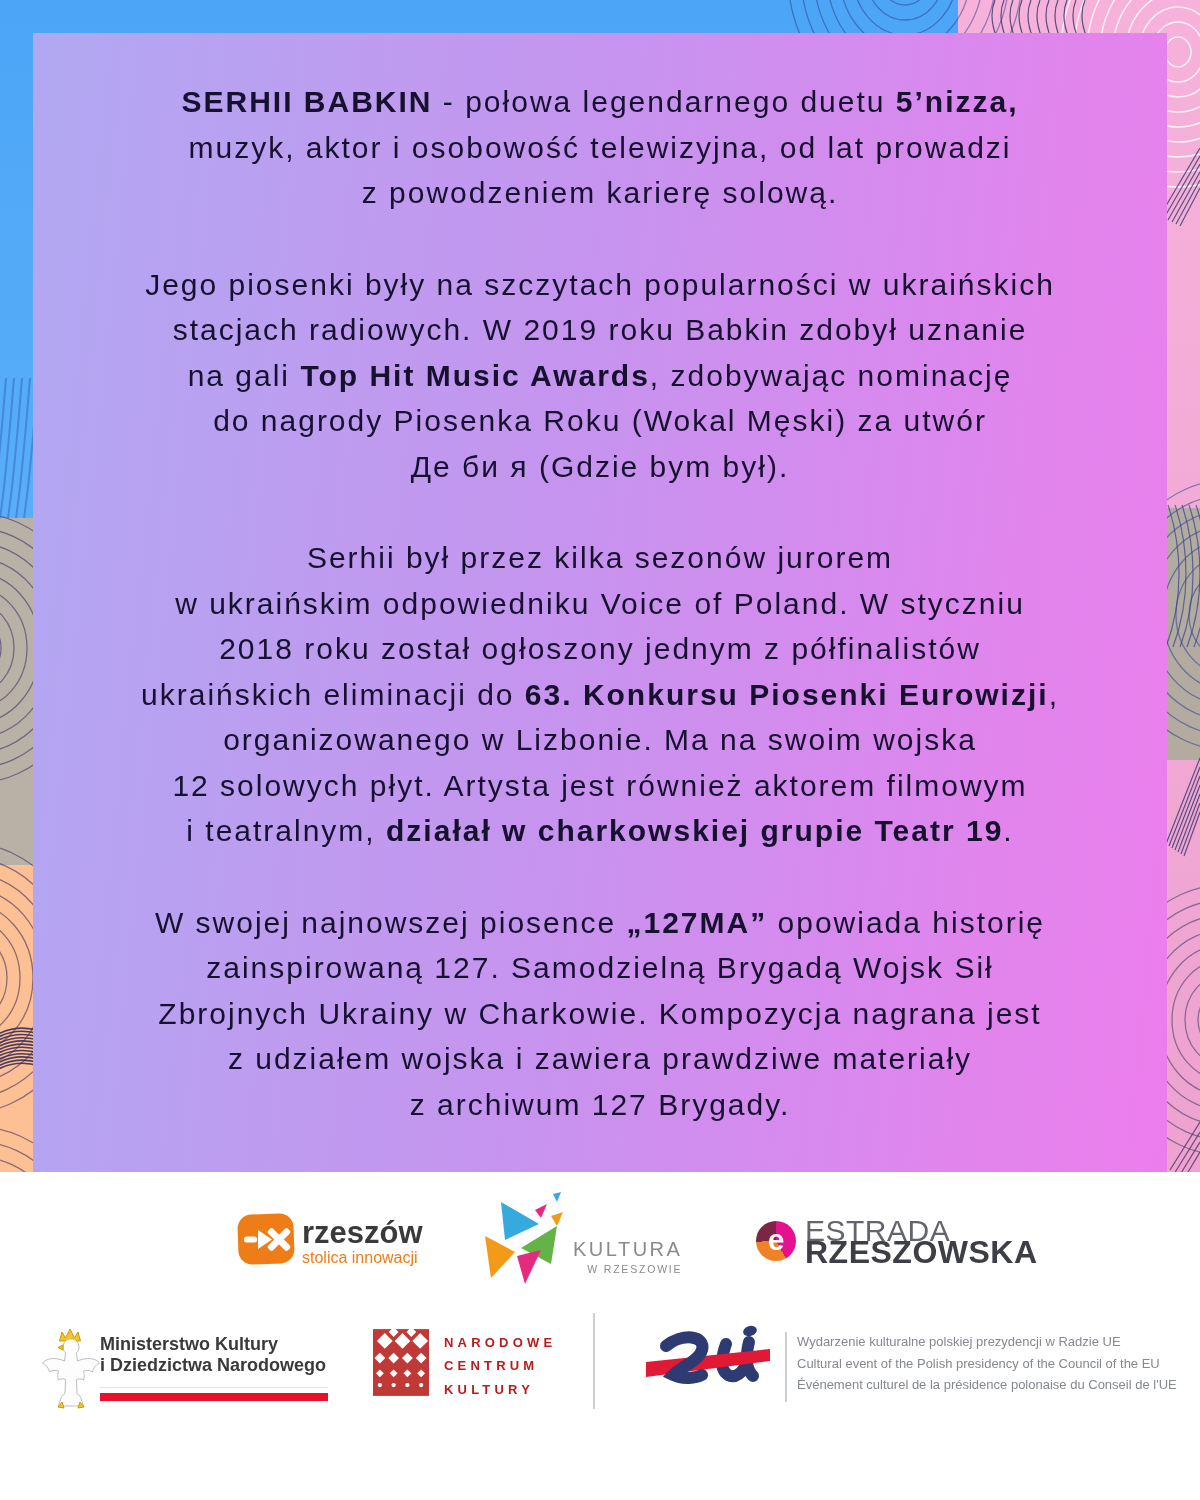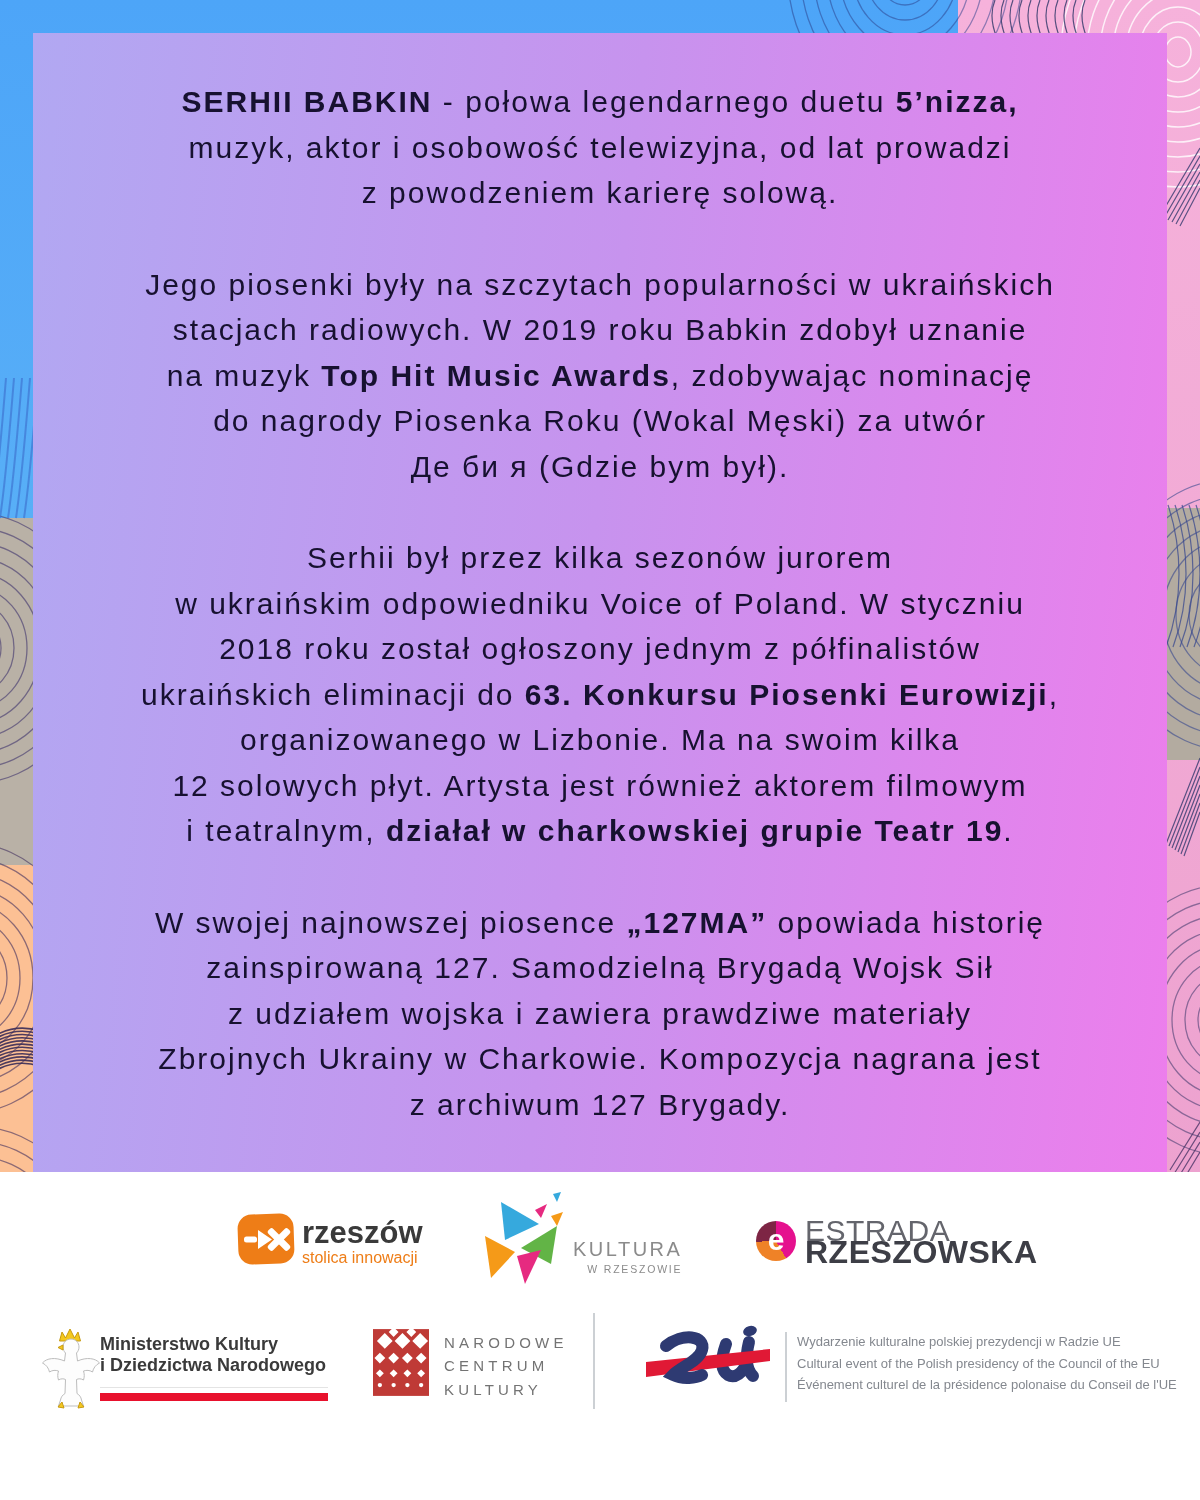--- a/index.html
+++ b/index.html
@@ -54,22 +54,22 @@
 
   
   .ministry{left:42px;top:152px;gap:0;align-items:flex-start;}
   .mi-text{padding-top:10px;font-size:18px;font-weight:700;color:#3a3a3a;line-height:21px;}
   .mi-flag{width:228px;margin-top:11px;}
   .mi-flag .w{height:5px;background:#fff;border-top:1px solid #e4e4e4;}
   .mi-flag .r{height:8px;background:#e8112d;}
 
   
   .nck{left:373px;top:157px;gap:15px;align-items:flex-start;}
-  .nck-text{padding-top:2px;font-size:15px;font-weight:400;letter-spacing:4.2px;
-            color:#737373;line-height:23.3px;}
+  .nck-text{padding-top:2px;font-size:13px;font-weight:700;letter-spacing:4.2px;
+            color:#b91c1c;line-height:23.3px;}
 
   .v-divider{position:absolute;width:2px;background:#ccd0d4;}
   .div1{left:593px;top:141px;height:96px;}
   .div2{left:785px;top:160px;height:70px;}
 
   
   .eu-mark{position:absolute;left:646px;top:150px;}
   .eu-text{position:absolute;left:797px;top:159px;font-size:13px;line-height:21.6px;color:#84888f;}
 
   .footer{position:absolute;left:0;top:280px;width:1200px;text-align:center;
@@ -152,38 +152,38 @@
   <div class="panel">
     <div class="poster-text">
         <div class="para">
           <div class="line"><strong>SERHII BABKIN</strong><span> - połowa legendarnego duetu </span><strong>5’nizza,</strong></div>
           <div class="line"><span>muzyk, aktor i osobowość telewizyjna, od lat prowadzi</span></div>
           <div class="line"><span>z powodzeniem karierę solową.</span></div>
         </div>
         <div class="para">
           <div class="line"><span>Jego piosenki były na szczytach popularności w ukraińskich</span></div>
           <div class="line"><span>stacjach radiowych. W 2019 roku Babkin zdobył uznanie</span></div>
-          <div class="line"><span>na muzyk </span><strong>Top Hit Music Awards</strong><span>, zdobywając nominację</span></div>
+          <div class="line"><span>na gali </span><strong>Top Hit Music Awards</strong><span>, zdobywając nominację</span></div>
           <div class="line"><span>do nagrody Piosenka Roku (Wokal Męski) za utwór</span></div>
           <div class="line"><span>Де би я (Gdzie bym był).</span></div>
         </div>
         <div class="para">
           <div class="line"><span>Serhii był przez kilka sezonów jurorem</span></div>
           <div class="line"><span>w ukraińskim odpowiedniku Voice of Poland. W styczniu</span></div>
           <div class="line"><span>2018 roku został ogłoszony jednym z półfinalistów</span></div>
           <div class="line"><span>ukraińskich eliminacji do </span><strong>63. Konkursu Piosenki Eurowizji</strong><span>,</span></div>
-          <div class="line"><span>organizowanego w Lizbonie. Ma na swoim kilka</span></div>
+          <div class="line"><span>organizowanego w Lizbonie. Ma na swoim wojska</span></div>
           <div class="line"><span>12 solowych płyt. Artysta jest również aktorem filmowym</span></div>
           <div class="line"><span>i teatralnym, </span><strong>działał w charkowskiej grupie Teatr 19</strong><span>.</span></div>
         </div>
         <div class="para">
           <div class="line"><span>W swojej najnowszej piosence </span><strong>„127MA”</strong><span> opowiada historię</span></div>
           <div class="line"><span>zainspirowaną 127. Samodzielną Brygadą Wojsk Sił</span></div>
+          <div class="line"><span>Zbrojnych Ukrainy w Charkowie. Kompozycja nagrana jest</span></div>
           <div class="line"><span>z udziałem wojska i zawiera prawdziwe materiały</span></div>
-          <div class="line"><span>Zbrojnych Ukrainy w Charkowie. Kompozycja nagrana jest</span></div>
           <div class="line"><span>z archiwum 127 Brygady.</span></div>
         </div>
       </div>
   </div>
 
   <div class="white-band">
 
     <div class="logo rzeszow">
       <svg width="58" height="54" viewBox="0 0 58 54">
         <rect x="1" y="1" width="56" height="50" rx="14" fill="#ee7d17" transform="rotate(-2 29 27)"></rect>

